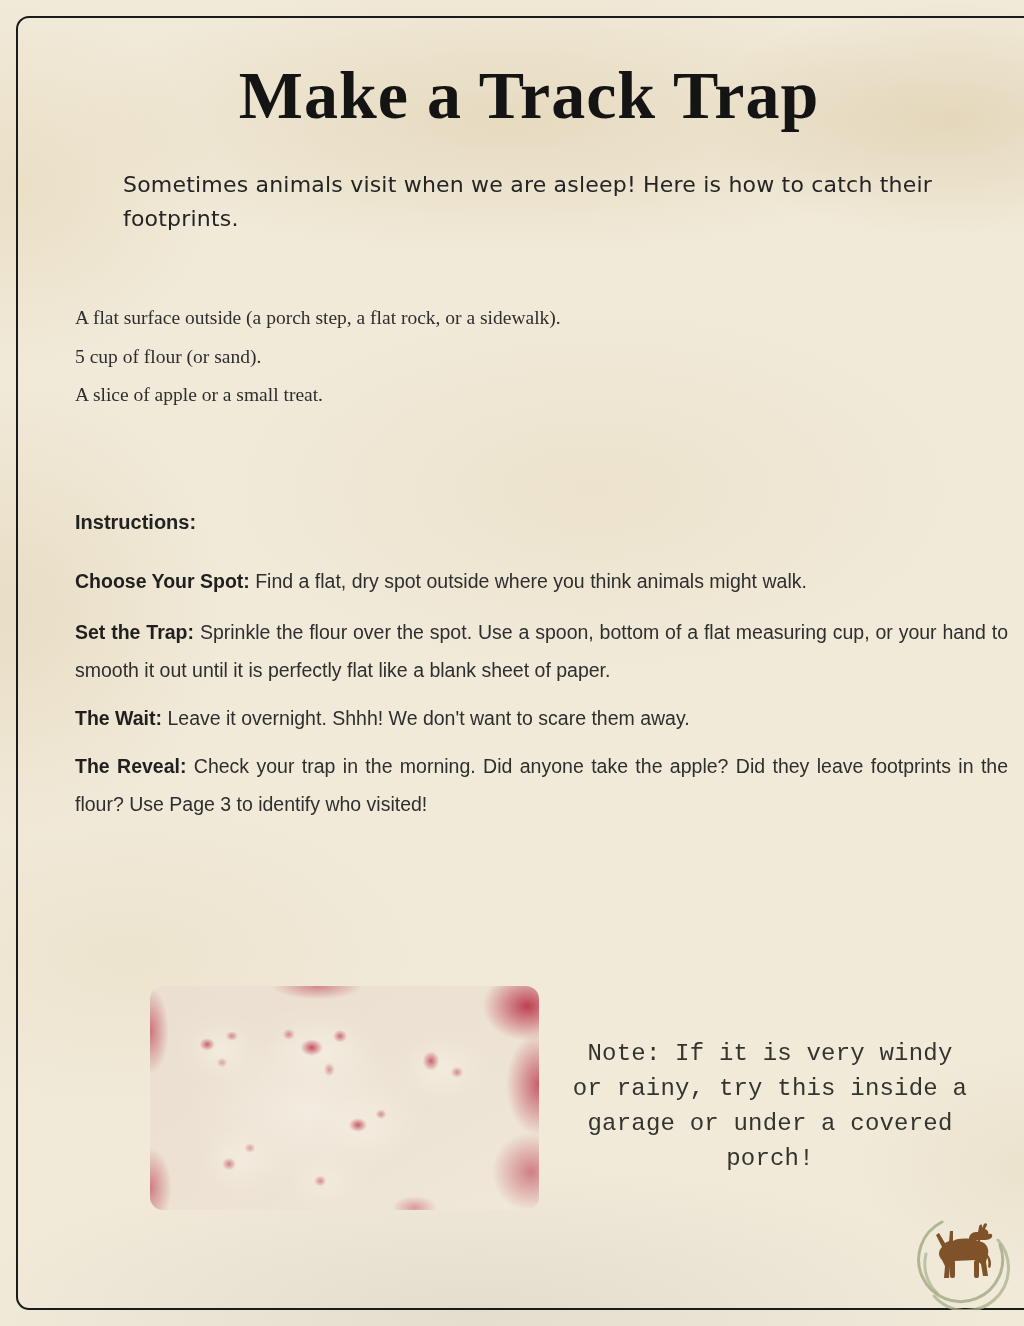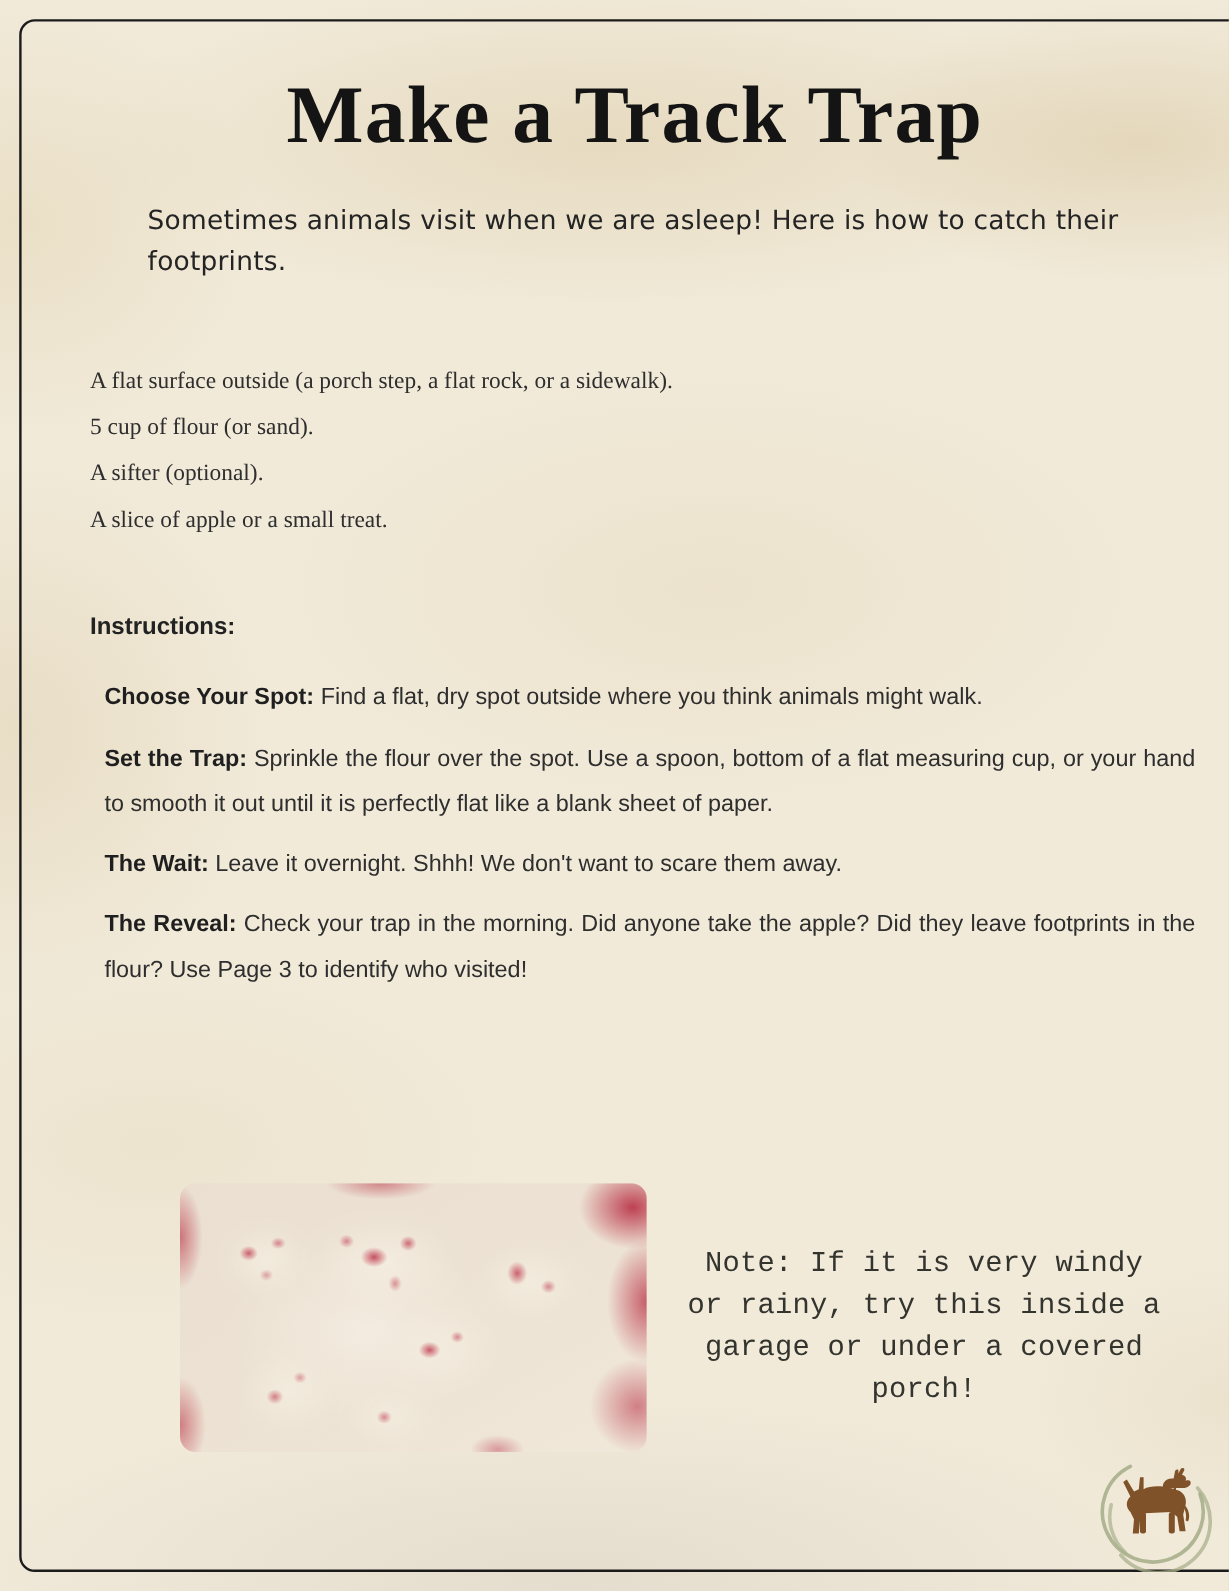--- a/index.html
+++ b/index.html
@@ -44,21 +44,21 @@
   }
   .col{ position:absolute; left:75px; right:50px; }
   .need{ top:292px; }
   .instructions{ top:508px; }
   h2.sec{
     margin:0; font-size:20px; font-weight:700; line-height:28px; color:#222;
   }
   .need .items{ margin-top:7px;font-family:Liberation Serif, serif; }
   .need .items p{ margin:0; font-size:19.5px; line-height:38.5px; color:#2e2e2e; }
   .instructions p.step{
-    margin:12px; font-size:19.5px; line-height:38px; color:#2e2e2e;
+    margin:0; font-size:19.5px; line-height:38px; color:#2e2e2e;
   }
   .instructions p.s0{ margin-top:26px; }
   .instructions p.s1{ margin-top:13px; }
   .instructions p.s2{ margin-top:11px; }
   .instructions p.s3{ margin-top:10px; }
   .instructions p.s4{ margin-top:10px; }
   .instructions p.justify{ text-align:justify; }
   .lead{ font-weight:700; color:#1f1f1f; }
   
   .photo{
@@ -118,21 +118,20 @@
 <div class="page">
   <div class="frame"></div>
 
   <h1 class="title">Make a Track Trap</h1>
   <p class="subtitle">Sometimes animals visit when we are asleep! Here is how to catch their footprints.</p>
 
   <section class="col need">
     <div class="items">
       <p>A flat surface outside (a porch step, a flat rock, or a sidewalk).</p>
       <p>5 cup of flour (or sand).</p>
-      <p>A sifter (optional).</p>
       <p>A slice of apple or a small treat.</p>
     </div>
   </section>
 
   <section class="col instructions">
     <h2 class="sec">Instructions:</h2>
     <p class="step s0"><span class="lead">Choose Your Spot:</span> <span>Find a flat, dry spot outside where you think animals might walk.</span></p>
     <p class="step s1 justify"><span class="lead">Set the Trap:</span> <span>Sprinkle the flour over the spot. Use a spoon, bottom of a flat measuring cup, or your hand to smooth it out until it is perfectly flat like a blank sheet of paper.</span></p>
     <p class="step s3"><span class="lead">The Wait:</span> <span>Leave it overnight. Shhh! We don't want to scare them away.</span></p>
     <p class="step s4 justify"><span class="lead">The Reveal:</span> <span>Check your trap in the morning. Did anyone take the apple? Did they leave footprints in the flour? Use Page 3 to identify who visited!</span></p>

